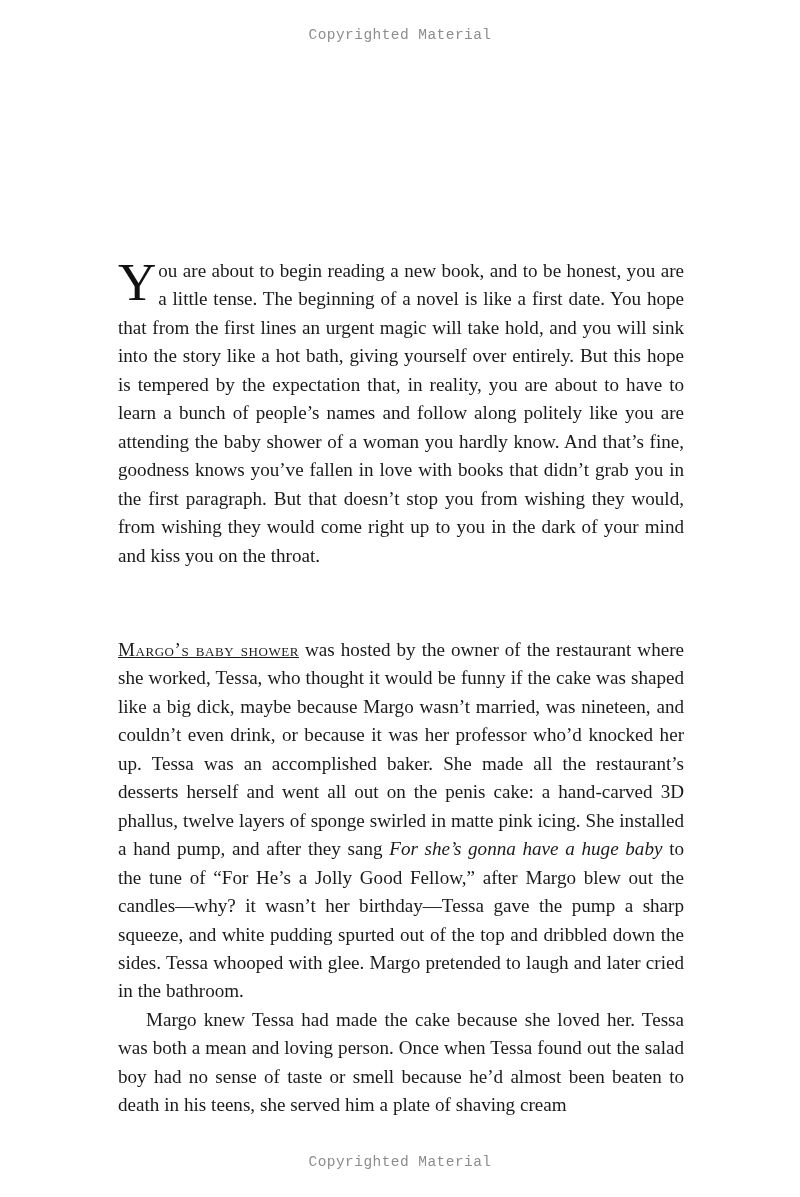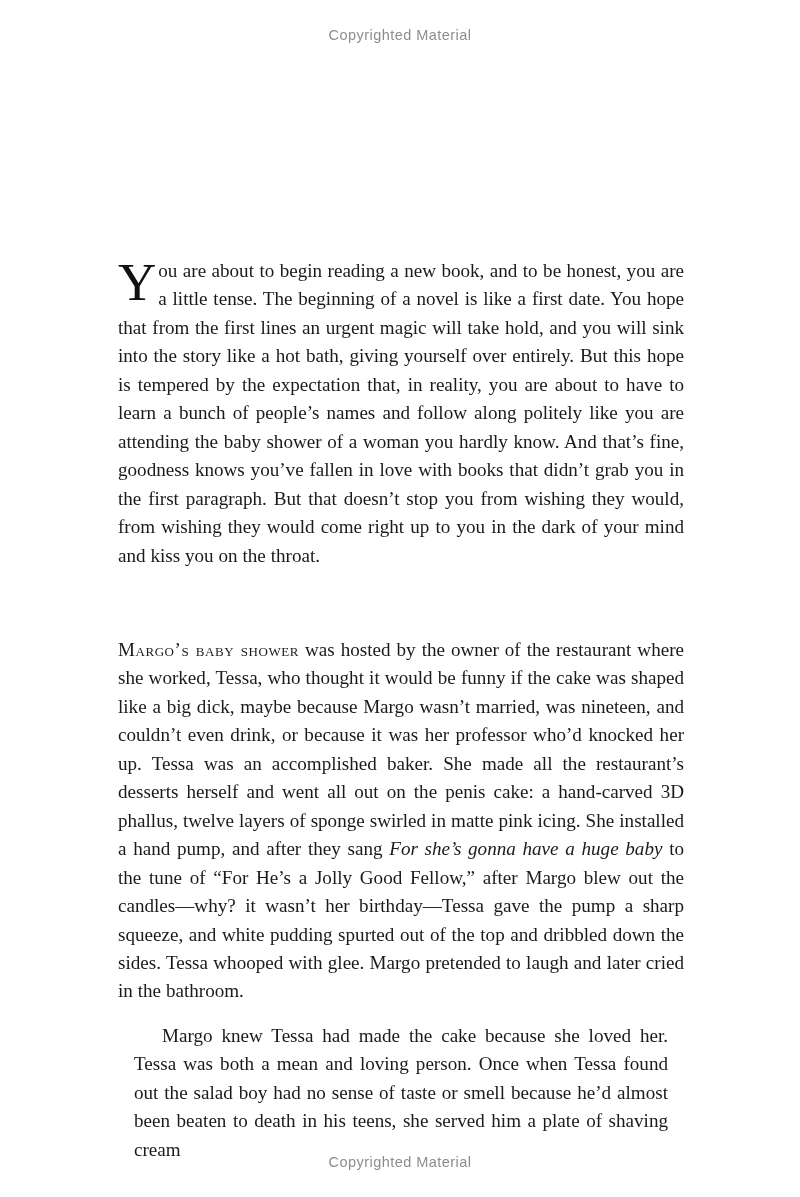--- a/index.html
+++ b/index.html
@@ -18,21 +18,21 @@
     color: #1a1a1a;
     box-sizing: border-box;
   }
 
   
   .watermark {
     position: absolute;
     left: 0;
     width: 800px;
     text-align: center;
-    font-family: Liberation Sans, sans-serif;
+    font-family: Liberation Mono, monospace;
     font-size: 14.5px;
     letter-spacing: 0.45px;
     color: #8d8d8d;
     white-space: nowrap;
   }
   .watermark-top { top: 27px; }
   .watermark-bottom { top: 1154px; }
 
   
   .chapter-title {
@@ -89,28 +89,29 @@
     height: 66px;
   }
 
   p.section-opener {
     margin: 0;
   }
 
   .smallcaps {
     font-variant: small-caps;
     letter-spacing: 0.55px;
+    text-decoration: underline;
   }
 
   em {
     font-style: italic;
   }
 
   p.indented {
-    margin: 16px;
+    margin: 0;
     text-indent: 28px;
   }
 </style>
 </head>
 <body>
 
 <div class="page">
 
   <div class="watermark watermark-top">Copyrighted Material</div>
 

